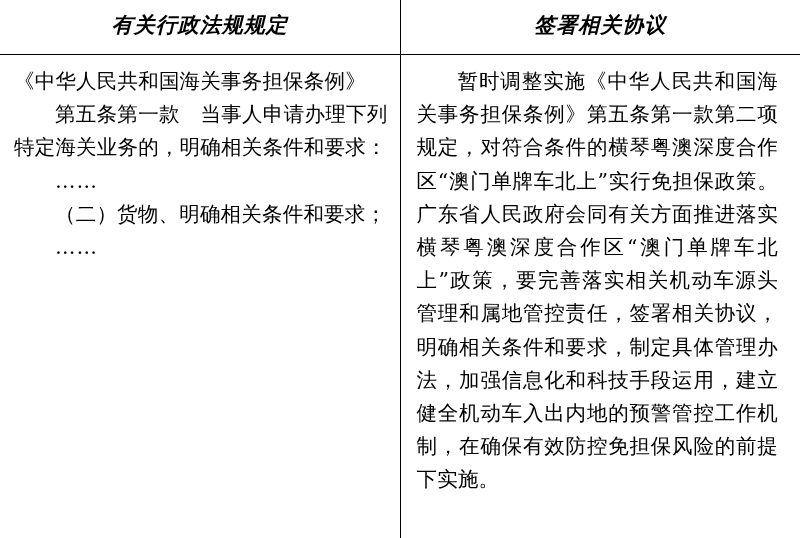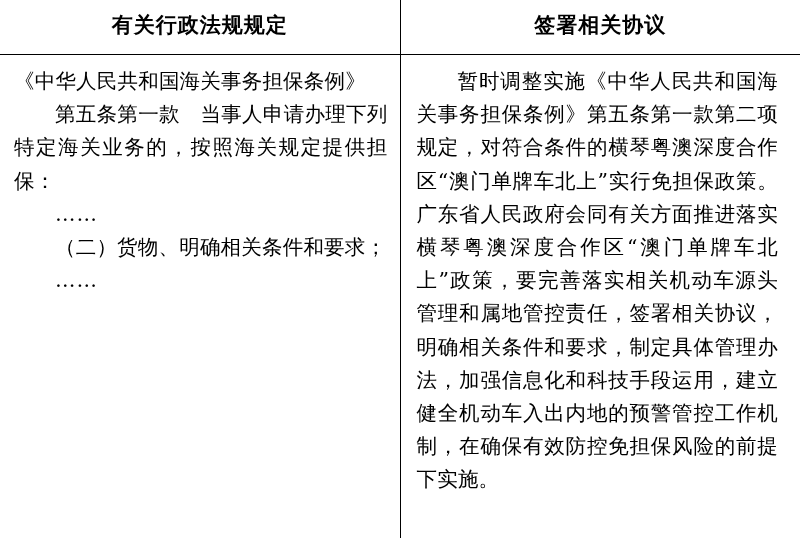--- a/index.html
+++ b/index.html
@@ -26,20 +26,21 @@
   .hdr-cell {
     border-bottom: 1.5px solid #000;
     border-right: 1.5px solid #000;
     text-align: center;
     vertical-align: middle;
     height: 42px;
     padding: 4px 0 8px 0;
     font-size: 21px;
     font-weight: bold;
     letter-spacing: 1px;
+    font-style: italic;
   }
   .hdr-cell.last { border-right: none; }
 
   .body-cell {
     border-right: 1.5px solid #000;
     vertical-align: top;
     padding: 10px 12px 10px 14px;
     font-size: 20.5px;
     line-height: 1.62;
     letter-spacing: 0.2px;
@@ -70,21 +71,21 @@
   <thead>
     <tr>
       <th class="hdr-cell">有关行政法规规定</th>
       <th class="hdr-cell last">签署相关协议</th>
     </tr>
   </thead>
   <tbody>
     <tr>
       <td class="body-cell">
         <p class="para">《中华人民共和国海关事务担保条例》</p>
-        <p class="para indent">第五条第一款　当事人申请办理下列特定海关业务的，按照海关规定提供担保：</p>
+        <p class="para indent">第五条第一款　当事人申请办理下列特定海关业务的，明确相关条件和要求：</p>
         <p class="para dots">……</p>
         <p class="para indent">（二）货物、明确相关条件和要求；</p>
         <p class="para dots">……</p>
       </td>
       <td class="body-cell last">
         <p class="para indent">暂时调整实施《中华人民共和国海关事务担保条例》第五条第一款第二项规定，对符合条件的横琴粤澳深度合作区“澳门单牌车北上”实行免担保政策。广东省人民政府会同有关方面推进落实横琴粤澳深度合作区“澳门单牌车北上”政策，要完善落实相关机动车源头管理和属地管控责任，签署相关协议，明确相关条件和要求，制定具体管理办法，加强信息化和科技手段运用，建立健全机动车入出内地的预警管控工作机制，在确保有效防控免担保风险的前提下实施。</p>
       </td>
     </tr>
   </tbody>
 </table>

